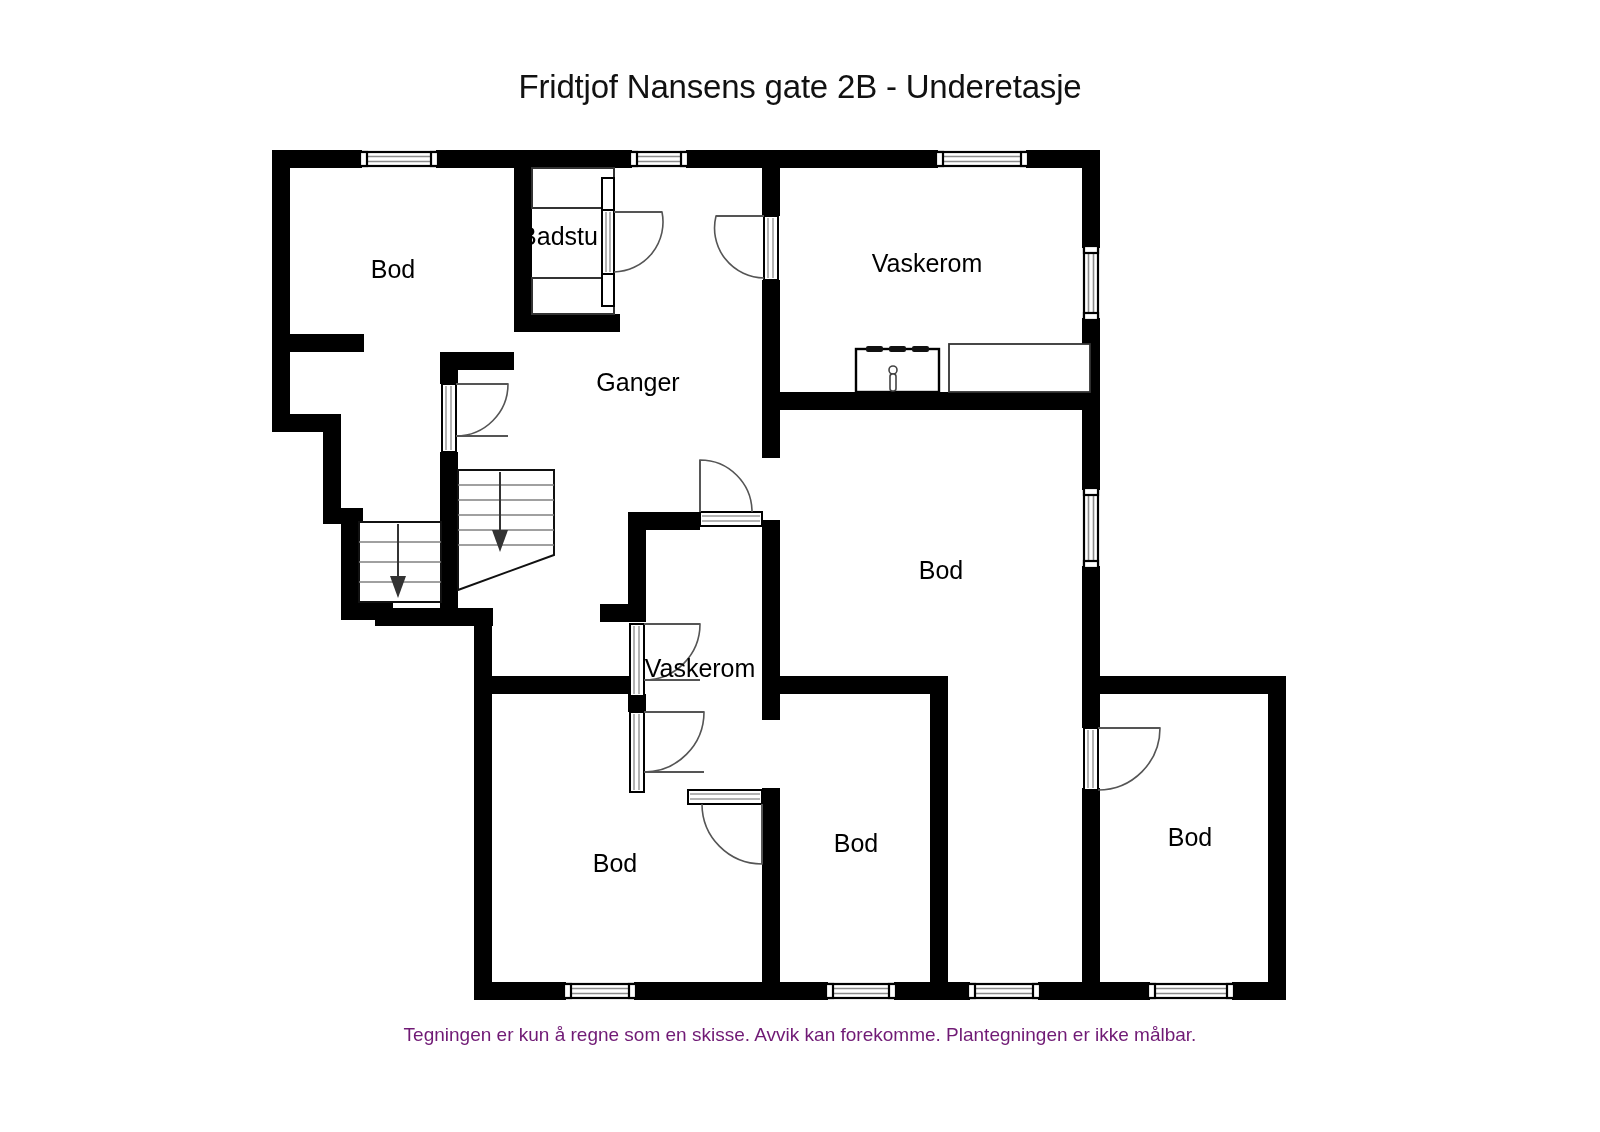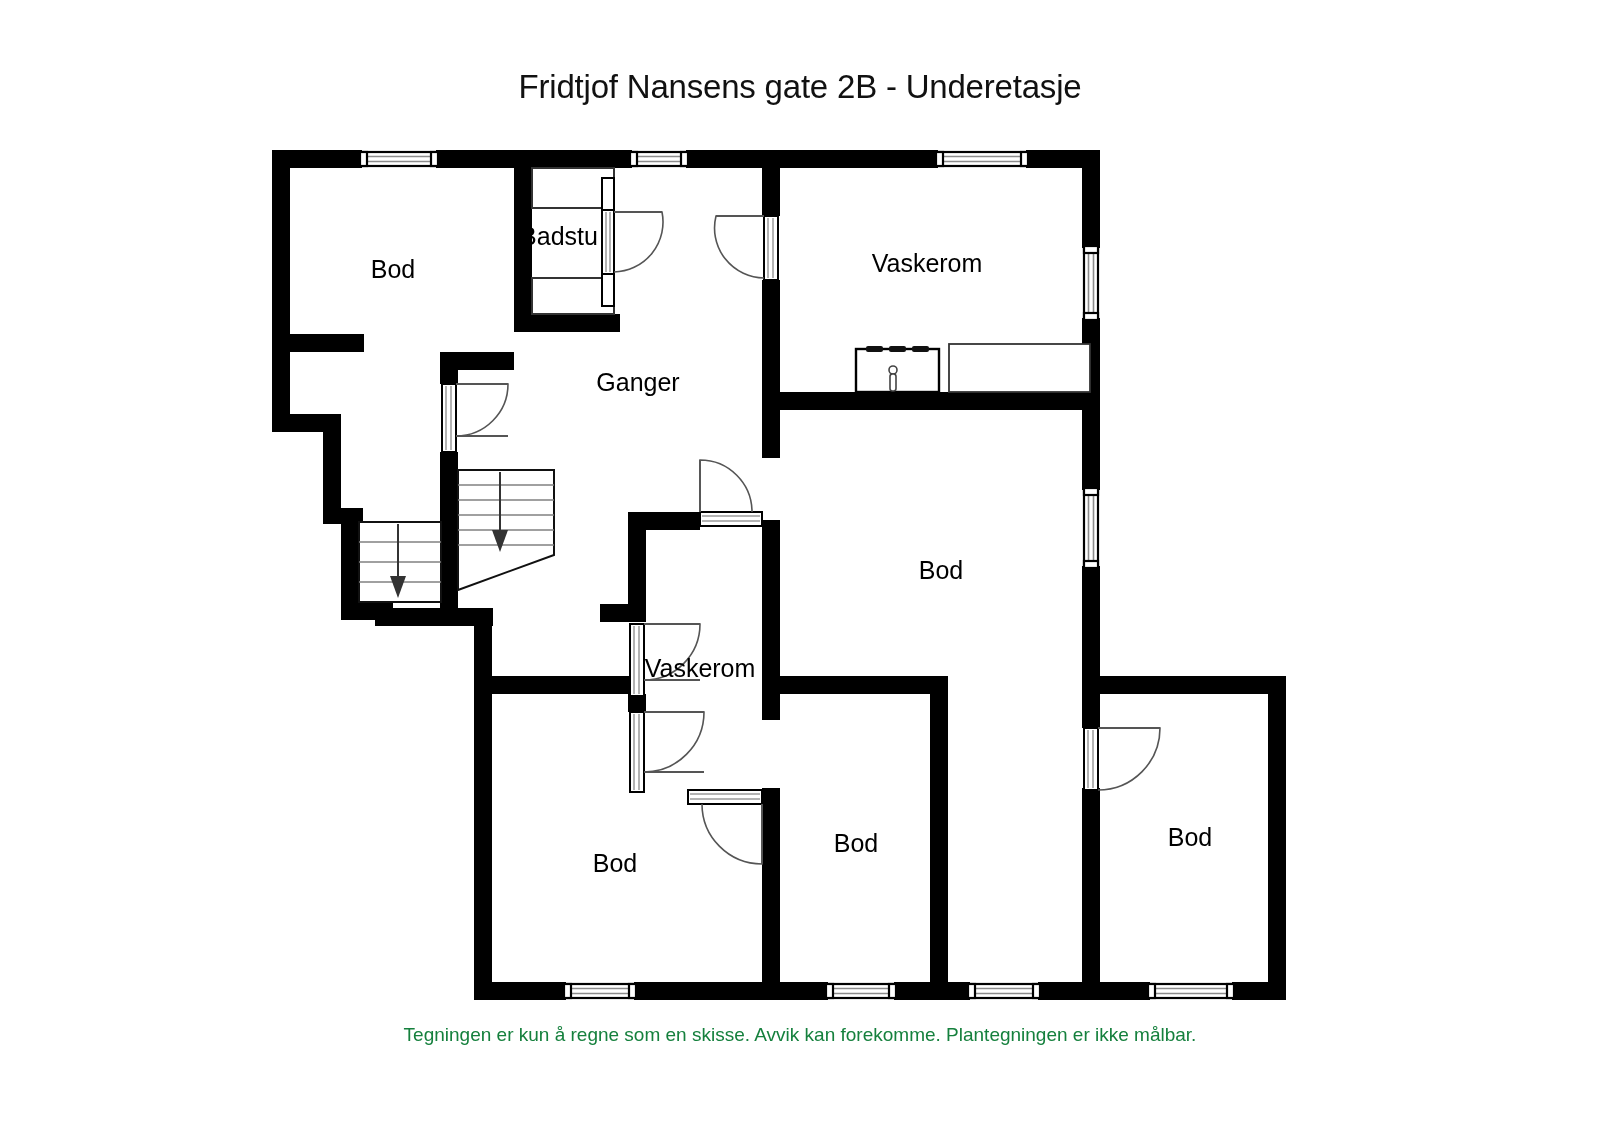--- a/index.html
+++ b/index.html
@@ -35,21 +35,21 @@
     color: #111111;
     white-space: nowrap;
   }
   #plan-footer {
     position: absolute;
     left: 0;
     top: 1024px;
     width: 1600px;
     text-align: center;
     font-size: 19px;
-    color: #15803d;
+    color: #701a75;
     white-space: nowrap;
   }
   #plan-svg-wrap {
     position: absolute;
     left: 0;
     top: 0;
     width: 1600px;
     height: 1132px;
   }
   svg { display: block; }

